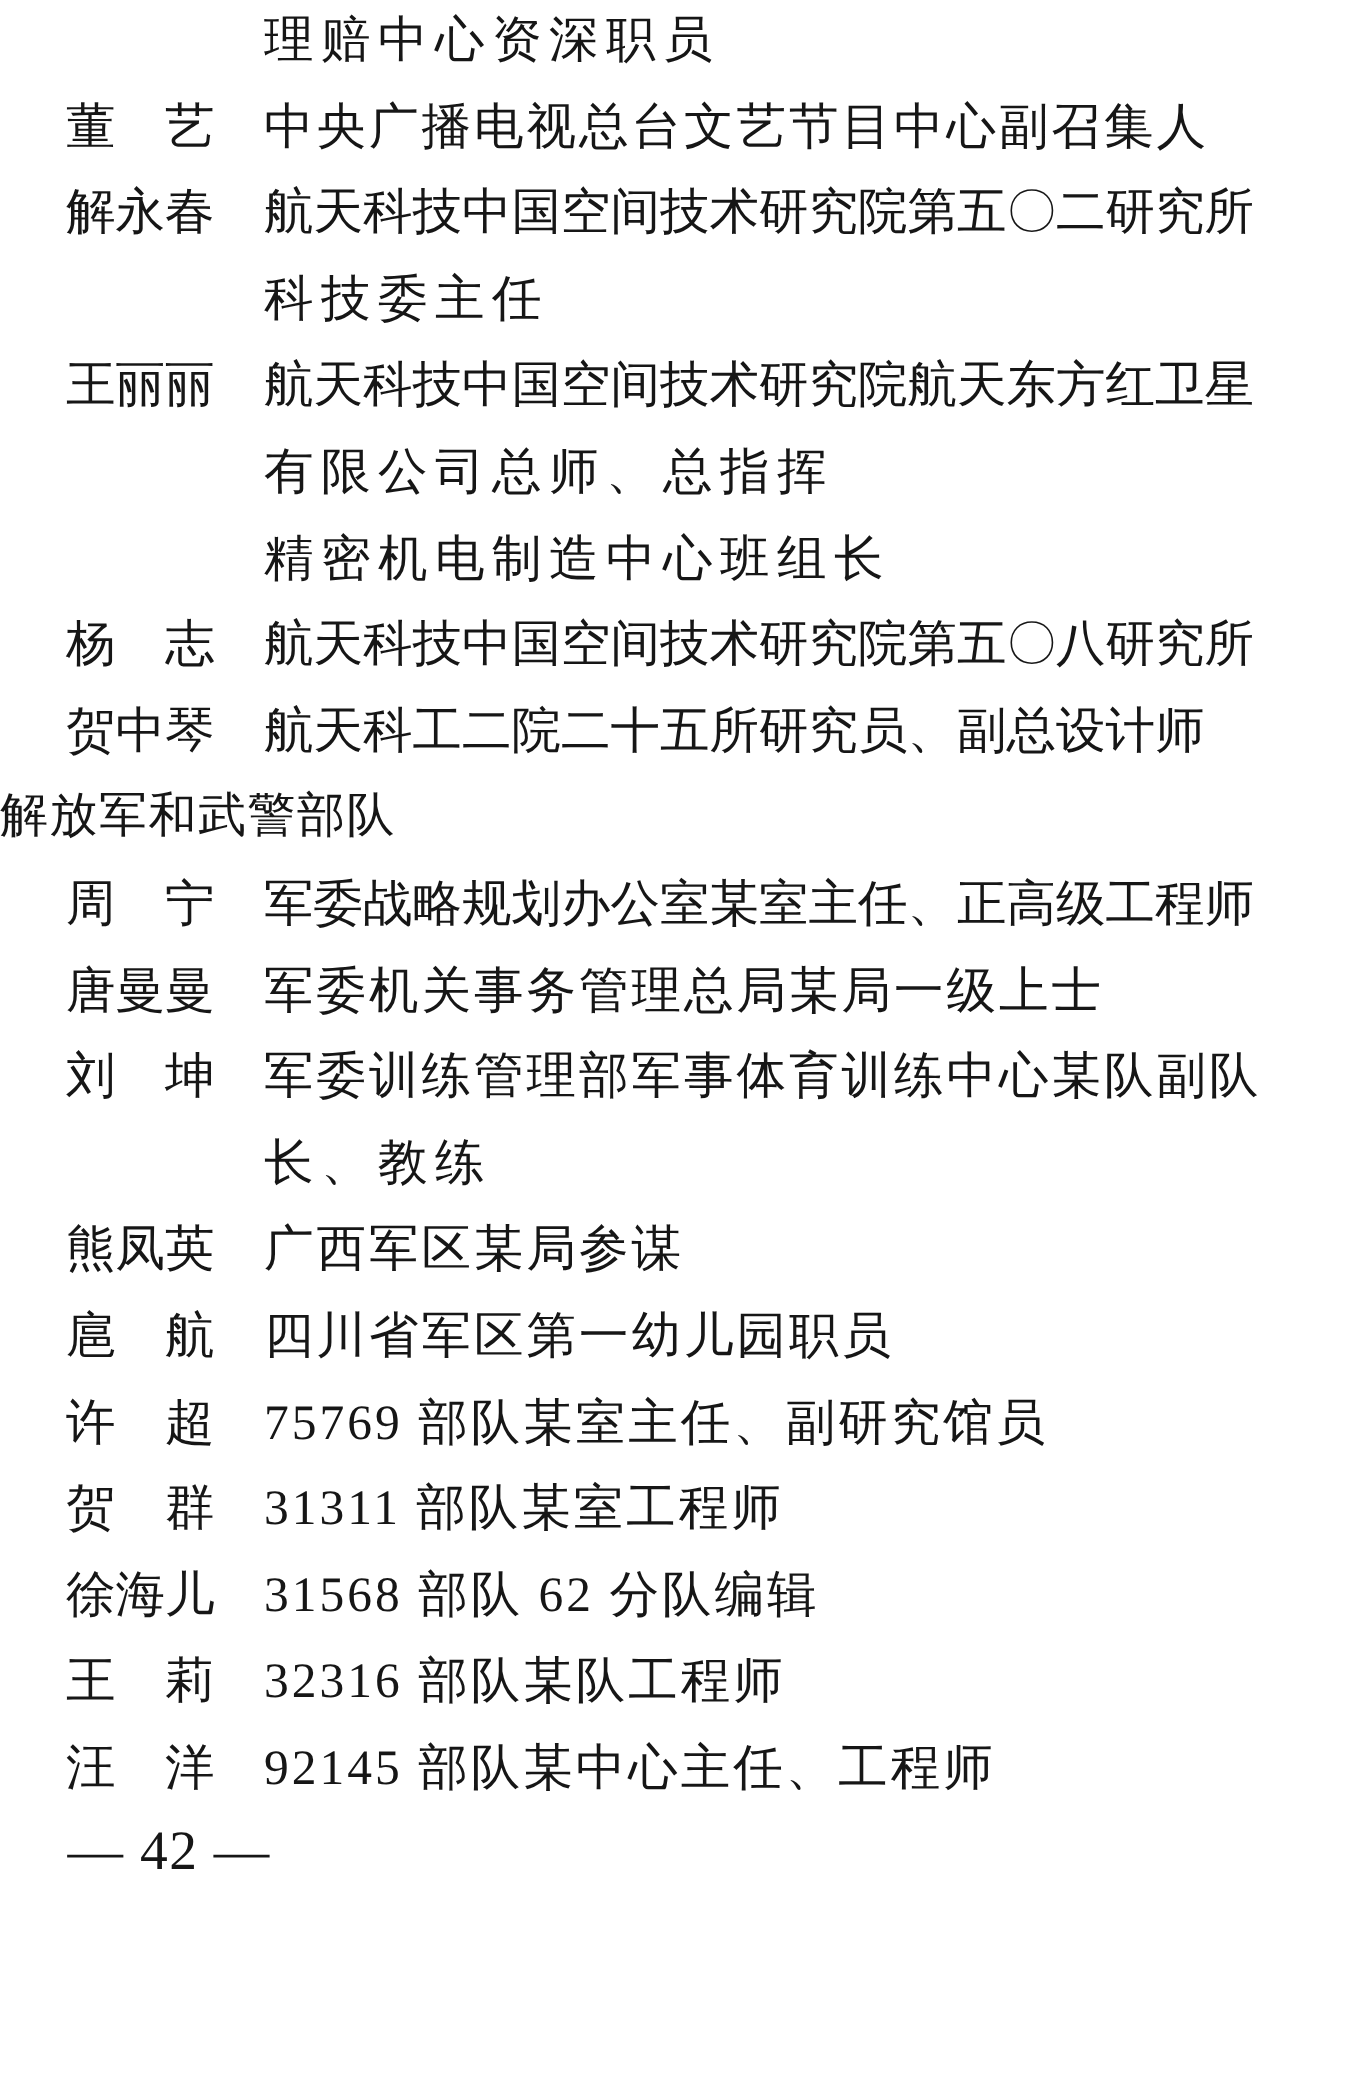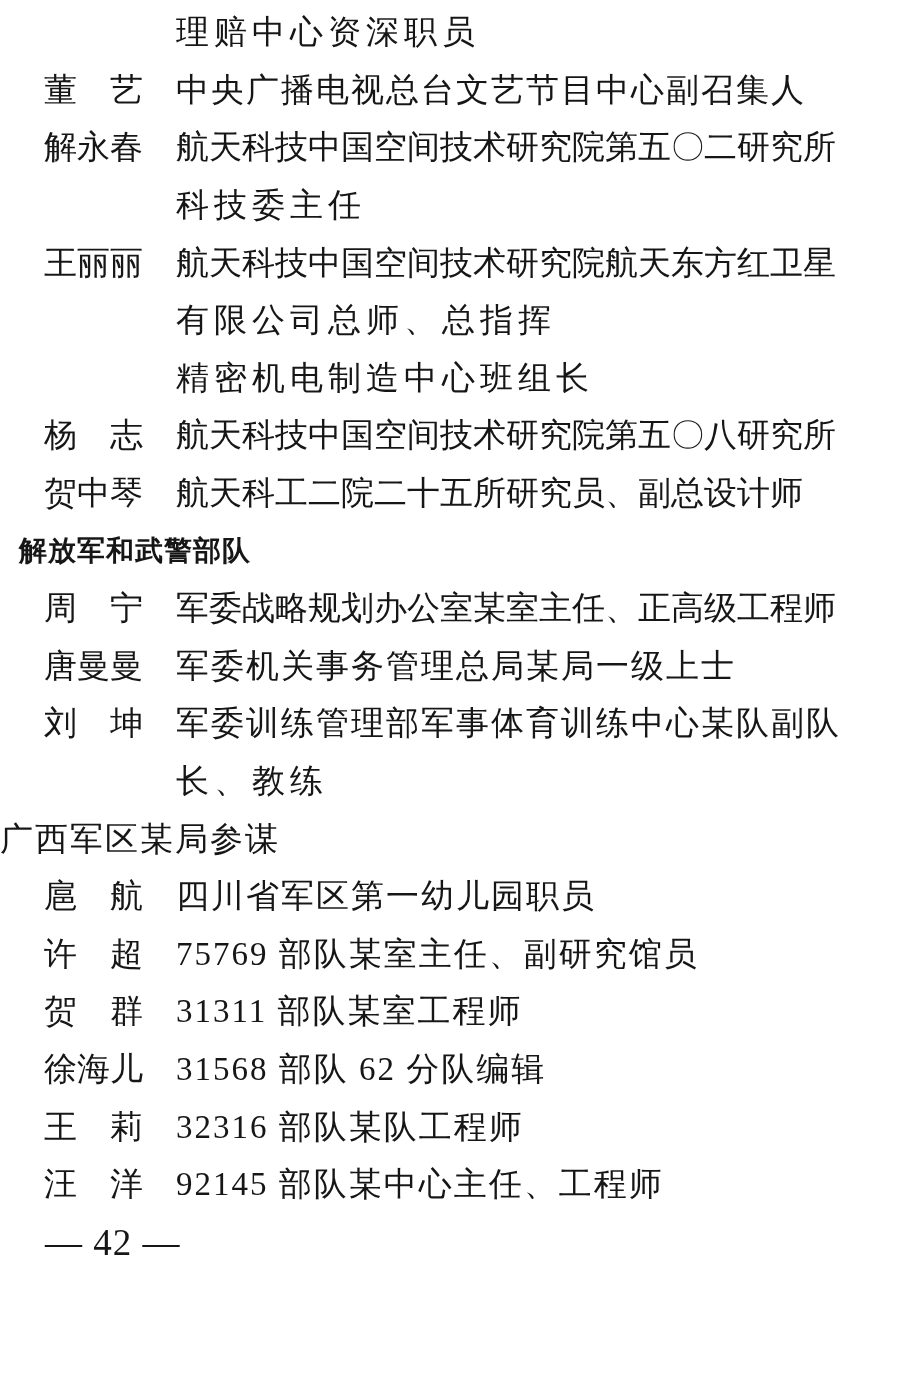--- a/index.html
+++ b/index.html
@@ -10,21 +10,20 @@
     background: #ffffff;
     color: #161616;
     overflow: hidden;
     box-sizing: border-box;
     padding-top: 4px;
     font-family: "Liberation Serif", "DejaVu Serif", serif;
   }
   .row {
     height: 57.6px;
     display: flex;
-    align-items: center;
     overflow: hidden;
   }
   .name-box {
     flex: none;
     width: 132px;
     margin-left: 44px;
     font-size: 33px;
     letter-spacing: 0;
     white-space: pre;
   }
@@ -32,24 +31,23 @@
     flex: 1;
     font-size: 33px;
     white-space: pre;
     overflow: hidden;
   }
   .s-norm  { letter-spacing: 2px; }
   .s-full  { letter-spacing: 0; font-family: Liberation Serif, serif; }
   .s-tight { letter-spacing: 0; font-size: 31.5px; }
   .s-cont  { letter-spacing: 5px; }
   .heading {
-    margin-left: 19px;
     font-family: "Liberation Sans", "DejaVu Sans", sans-serif;
-    font-weight: bold;
-    font-size: 28px;
+    font-weight: normal;
+    font-size: 32px;
     letter-spacing: 1px;
     white-space: pre;
   }
   .page-num {
     margin-left: 45px;
     font-size: 37px;
     letter-spacing: 1px;
     white-space: pre;
   }
 </style>
@@ -118,20 +116,21 @@
   <div class="row">
     <span class="name-box">刘　坤</span>
     <span class="desc s-norm">军委训练管理部军事体育训练中心某队副队</span>
   </div>
   <div class="row">
     <span class="name-box"></span>
     <span class="desc s-cont">长、教练</span>
   </div>
 
   <div class="row">
+    <span class="name-box">熊凤英</span>
     <span class="desc s-norm">广西军区某局参谋</span>
   </div>
 
   <div class="row">
     <span class="name-box">扈　航</span>
     <span class="desc s-norm">四川省军区第一幼儿园职员</span>
   </div>
 
   <div class="row">
     <span class="name-box">许　超</span>

